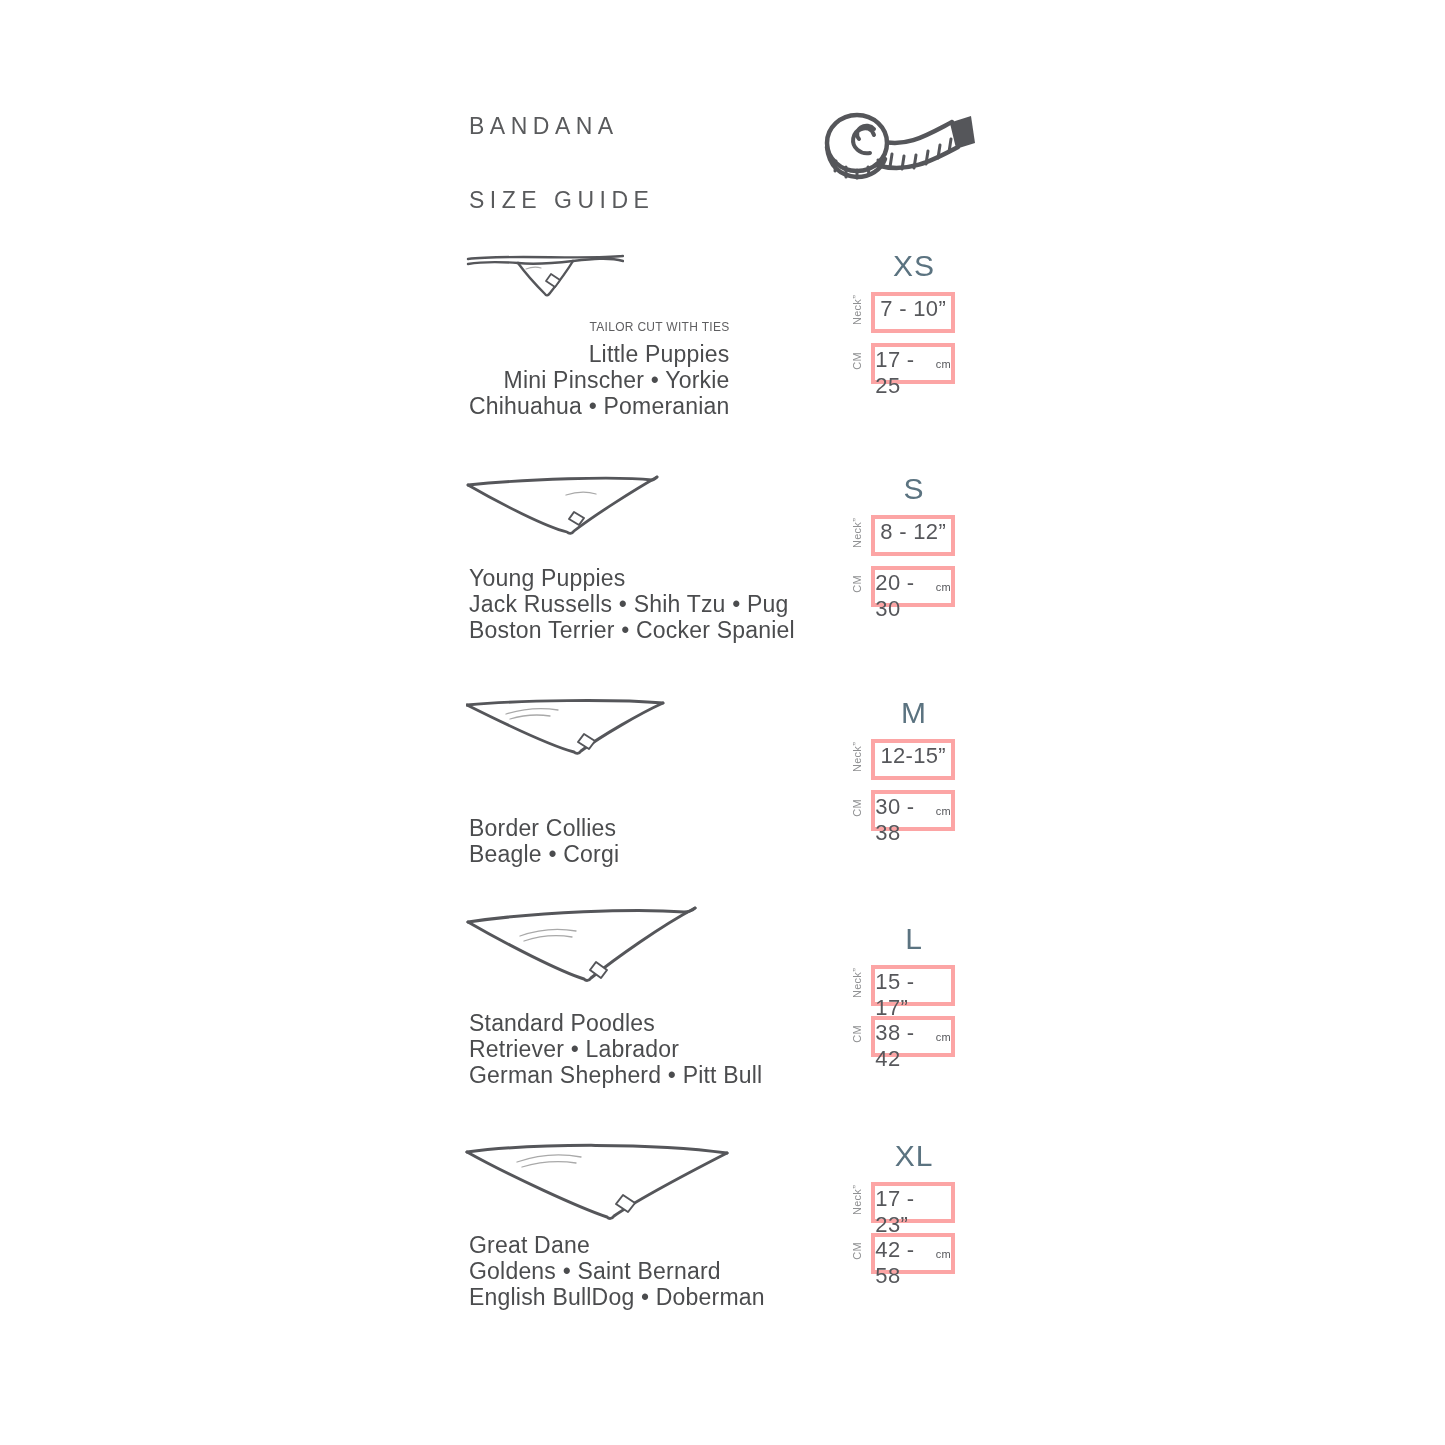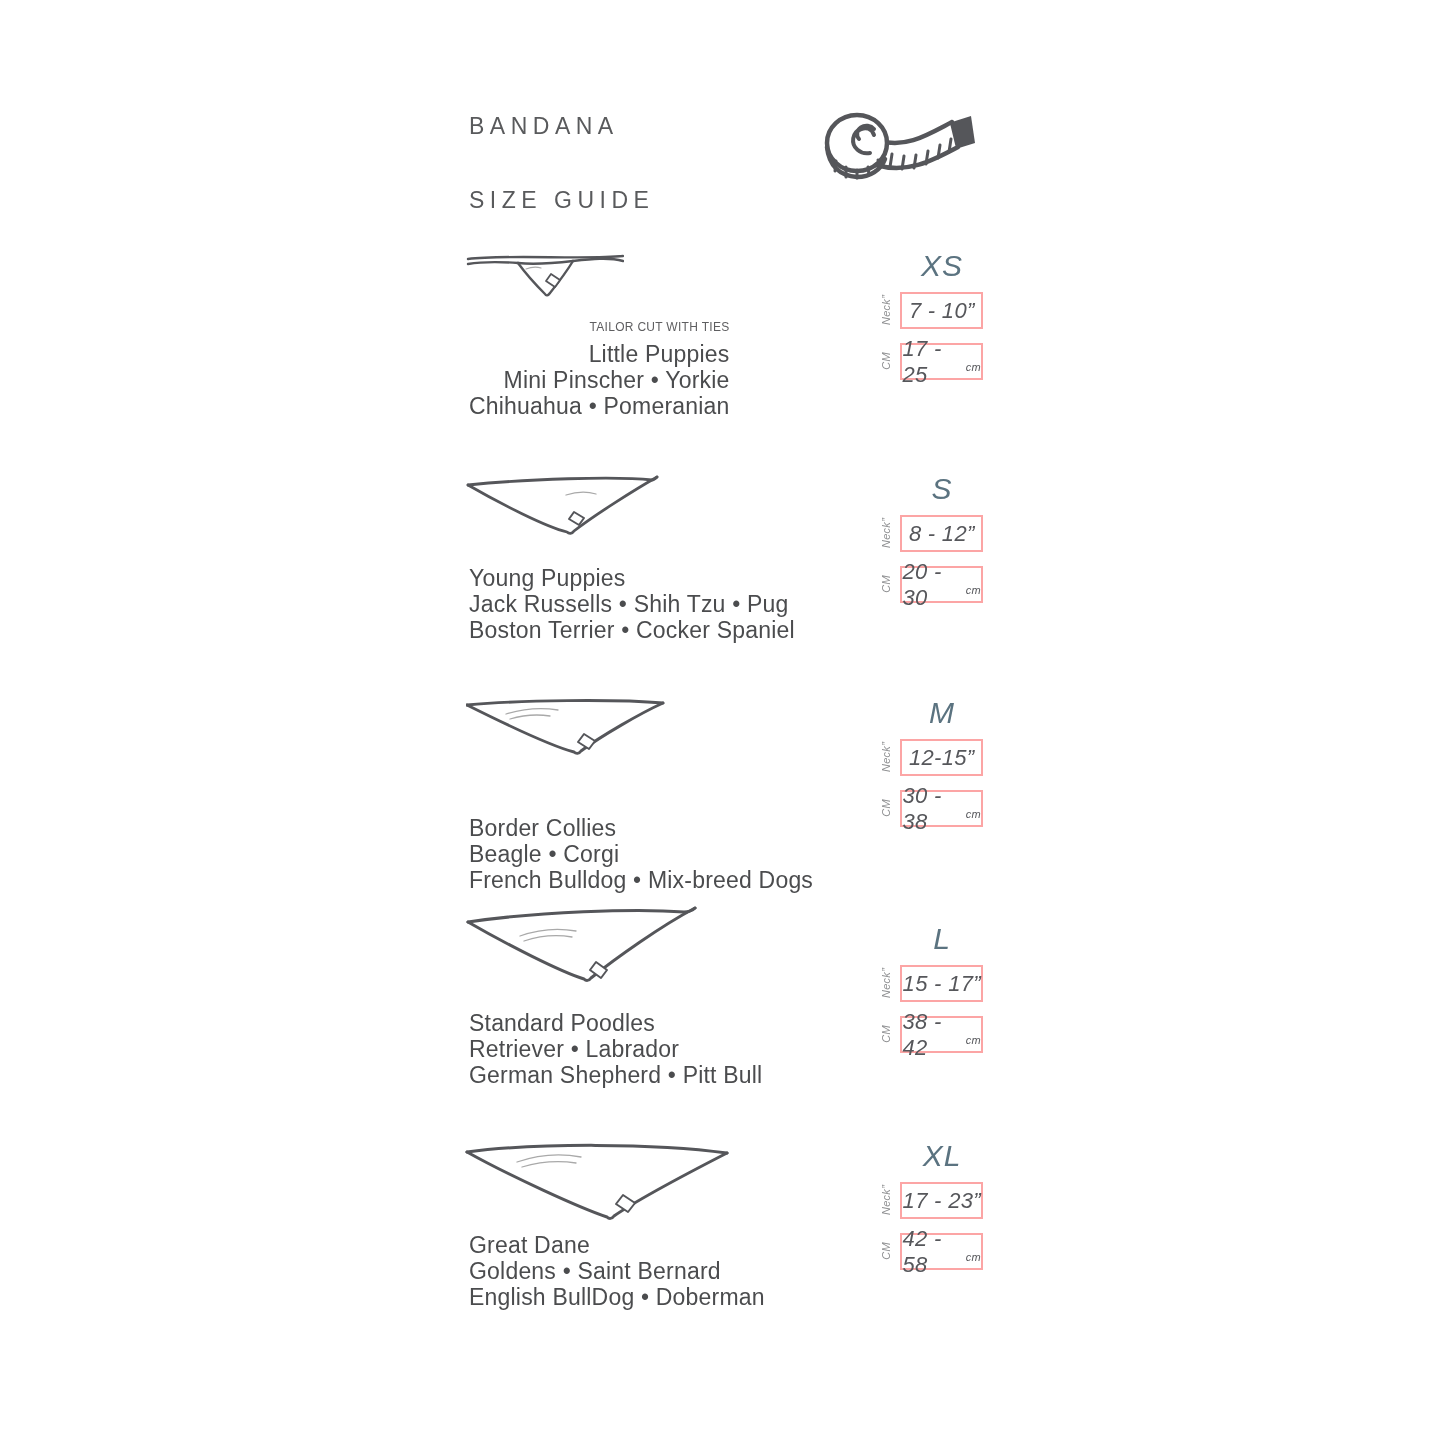--- a/index.html
+++ b/index.html
@@ -13,36 +13,36 @@
     color:#595a5c; white-space:pre-line;
   }
   .tape-wrap { position:absolute; left:812px; top:103px; }
   .ill { position:absolute; }
   .textblock { position:absolute; left:469px; }
   .caption {
     font-size:12px; letter-spacing:0.3px; color:#5e5e60;
     line-height:15px; margin-bottom:6px;
   }
   .breed { font-size:23px; line-height:26px; color:#4b4c4e; letter-spacing:0.2px; }
-  .sizecol { position:absolute; left:871px; width:112px;font-style:italic; }
+  .sizecol { position:absolute; left:843px; width:112px; }
   .size-letter {
     margin-left:30px; width:82px; height:36px; line-height:36px;
     text-align:center; font-size:30px; letter-spacing:1px; color:#5b7380;
     margin-bottom:8px;
   }
   .mrow { display:flex; align-items:stretch; height:35px; margin-bottom:16px; }
   .vlabel { width:30px; position:relative; }
   .vlabel span {
     position:absolute; left:50%; top:50%;
     transform:translate(-50%,-50%) rotate(-90deg);
     font-size:11px; color:#8f9092; letter-spacing:0.3px; white-space:nowrap;
   }
   .mbox {
-    width:80px; height:33px; border:2px solid #fca5a5; background:#ffffff;
-    display:flex; align-items:center; justify-content:center;
+    width:80px; height:33px; border:4px solid #fca5a5; background:#ffffff;
+    display:flex; align-items:flex-start; justify-content:center;
     font-size:22px; color:#56575b; letter-spacing:0.3px;
   }
   .cmunit { font-size:11px; color:#56575b; margin-top:11px; margin-left:1px; }
   svg { display:block; }
 </style>
 </head>
 <body>
 
 <div class="page">
 
@@ -149,21 +149,20 @@
       <g fill="none" stroke="#55565a" stroke-width="2.9" stroke-linecap="round" stroke-linejoin="round">
         <path d="M1,7 C55,2 150,1 197,5"></path>
         <path d="M1,7 C35,24 85,48 108,54 C110,56 113,56 115,53 C135,38 175,15 197,5"></path>
         <path d="M40,16 q26,-8 52,-4 M44,21 q20,-6 40,-3" stroke="#a9a9a9" stroke-width="1.3"></path>
         <path fill="#ffffff" stroke-width="2" d="M118,36 l11,7 -6,8 -11,-7 z"></path>
       </g>
     </svg>
     <div class="textblock" style="top:787px;margin-top:28px;">
       <div class="breed">Border Collies</div>
       <div class="breed">Beagle • Corgi</div>
-      <div class="breed">French Bulldog • Mix-breed Dogs</div>
     </div>
     <div class="sizecol" style="top:695px;">
       <div class="size-letter">M</div>
       <div class="mrow">
         <div class="vlabel">
             <span>Neck”</span>
           </div>
         <div class="mbox">
             <span>12-15”</span>
           </div>

